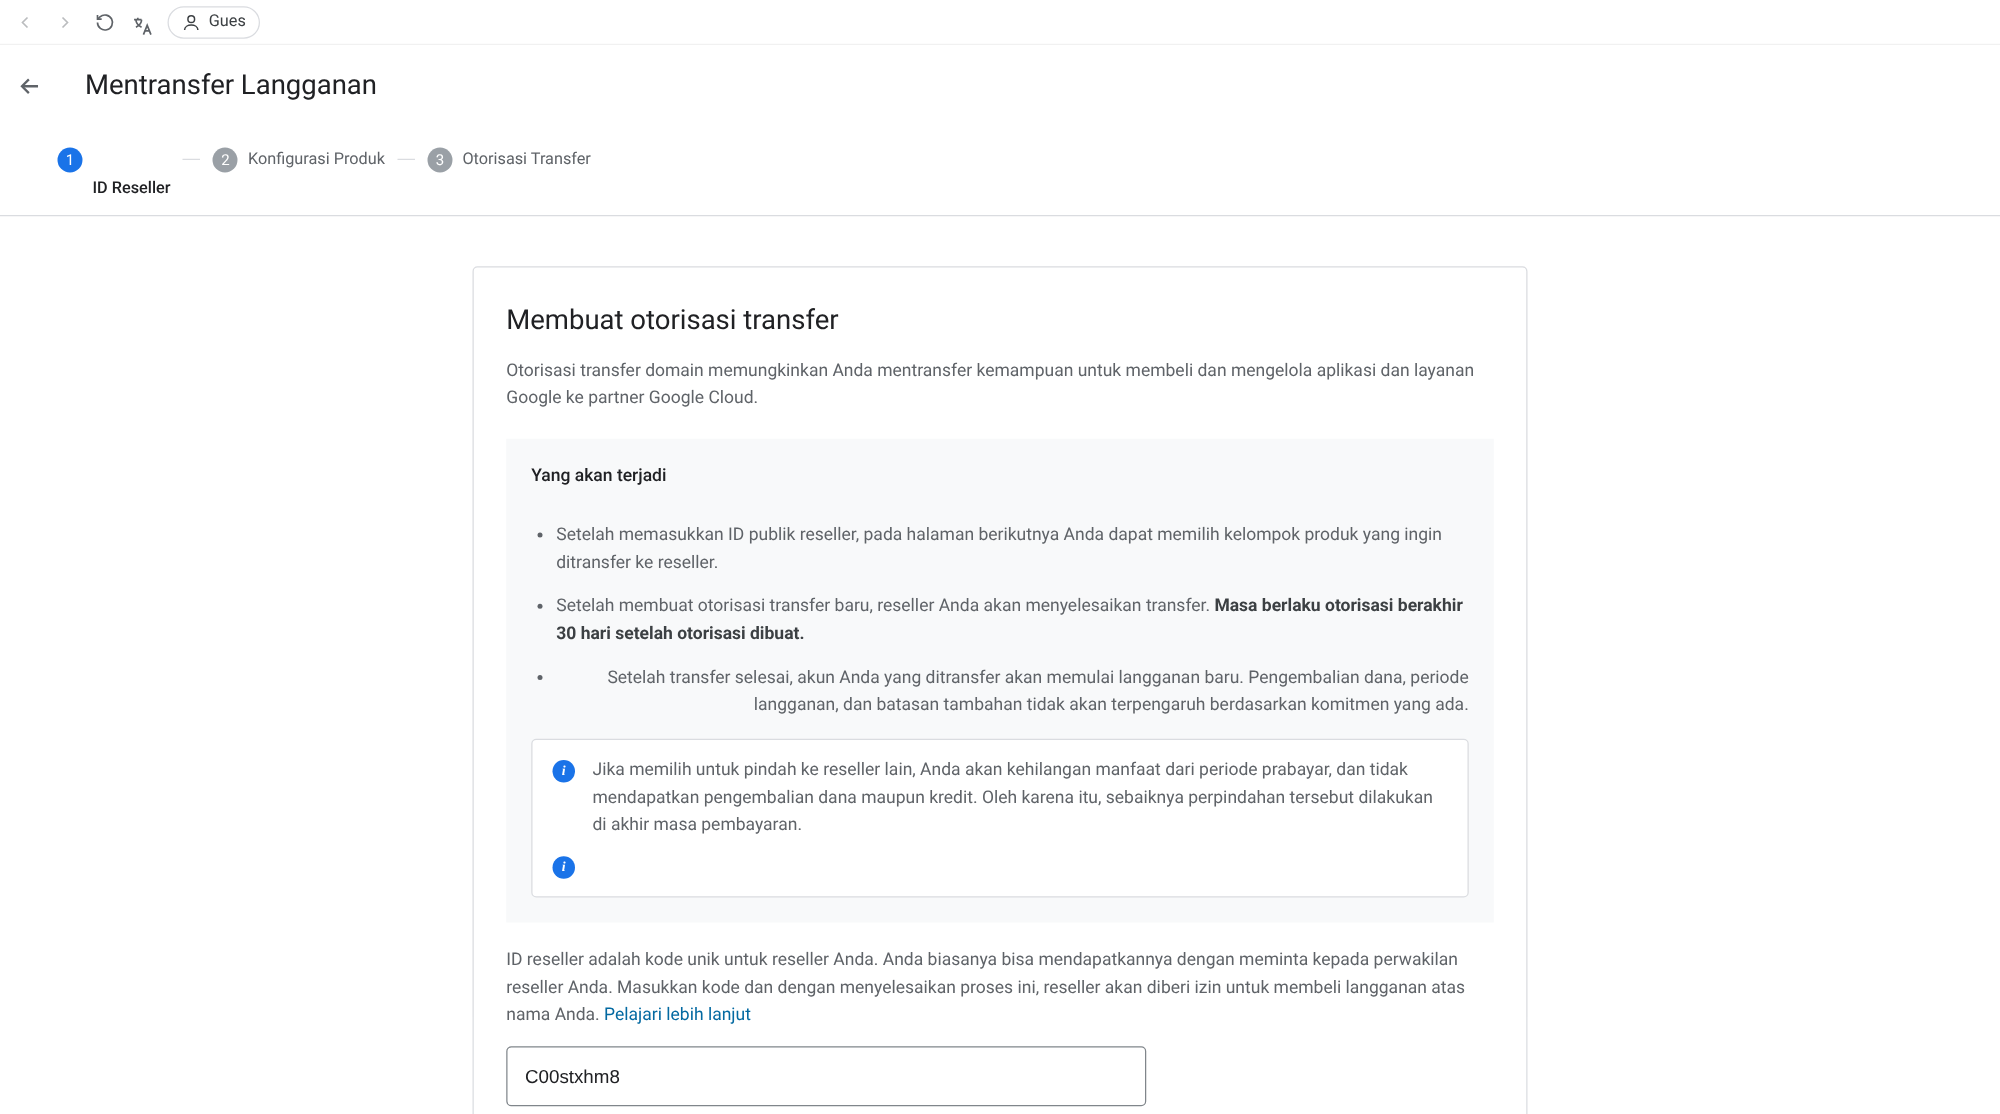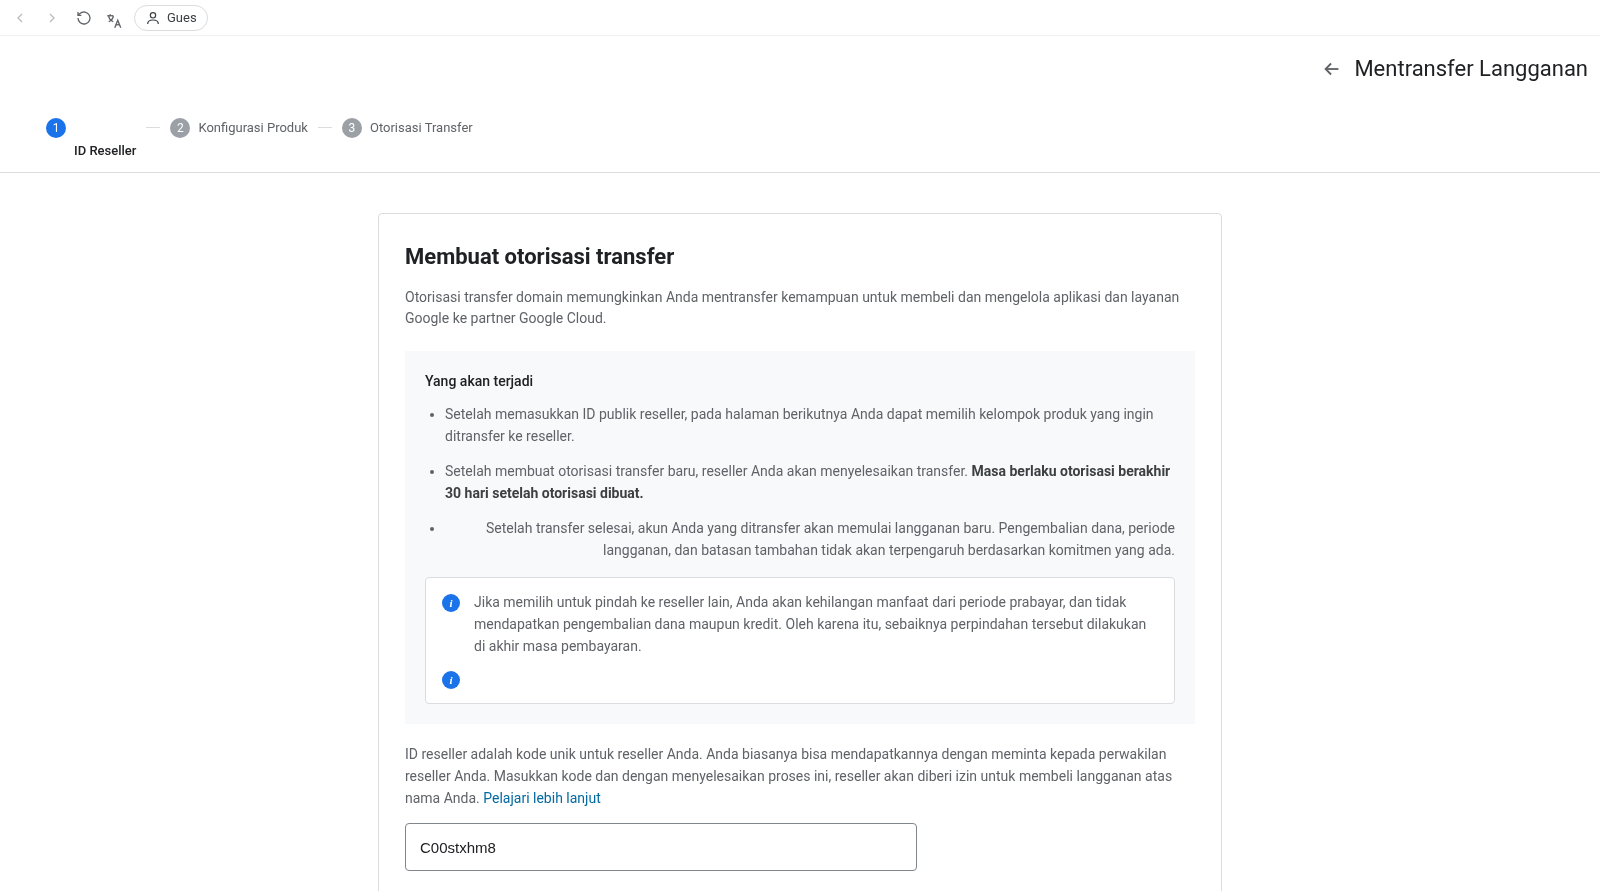--- a/index.html
+++ b/index.html
@@ -48,23 +48,22 @@
     display:flex; align-items:center; gap:6px;
     border:1px solid #dadce0; border-radius: 16px;
     padding: 4px 10px; color:#3c4043; font-size:13px;
   }
 
   
   .page-header {
     padding: 14px 12px 0 12px;
   }
   .title-row {
-    display:flex; align-items:center; gap:10px;
+    display:flex; align-items:center; gap:32px;
     padding: 6px 0 12px 0;
-    justify-content: flex-end;
   }
   .back-btn {
     width:24px; height:24px; display:flex; align-items:center; justify-content:center;
     color:#5f6368; cursor:pointer;
   }
   .page-title {
     font-size: 22px;
     font-weight: 400;
     color:#202124;
   }
@@ -95,38 +94,38 @@
     padding: 40px 16px 20px 16px;
   }
   .card {
     width: 844px;
     border:1px solid #dadce0;
     border-radius:4px;
     padding: 30px 26px 30px 26px;
   }
   .card-title {
     font-size: 22px;
-    font-weight:700;
+    font-weight:400;
     color:#202124;
     margin-bottom: 18px;
   }
   .card-desc {
     font-size:14px;
     color:#5f6368;
     line-height:1.5;
     margin-bottom: 22px;
   }
   .info-block {
     background:#f8f9fa;
     padding: 22px 20px 20px 20px;
     margin-bottom: 20px;
   }
   .info-title {
     font-size:14px; font-weight:500; color:#202124;
-    margin-bottom: 14px;
+    margin-bottom: 28px;
   }
   .info-list {
     list-style: disc;
     padding-left: 20px;
     margin-bottom: 16px;
   }
   .info-list li {
     font-size:14px; color:#5f6368; line-height:1.6;
     margin-bottom: 12px;
   }

